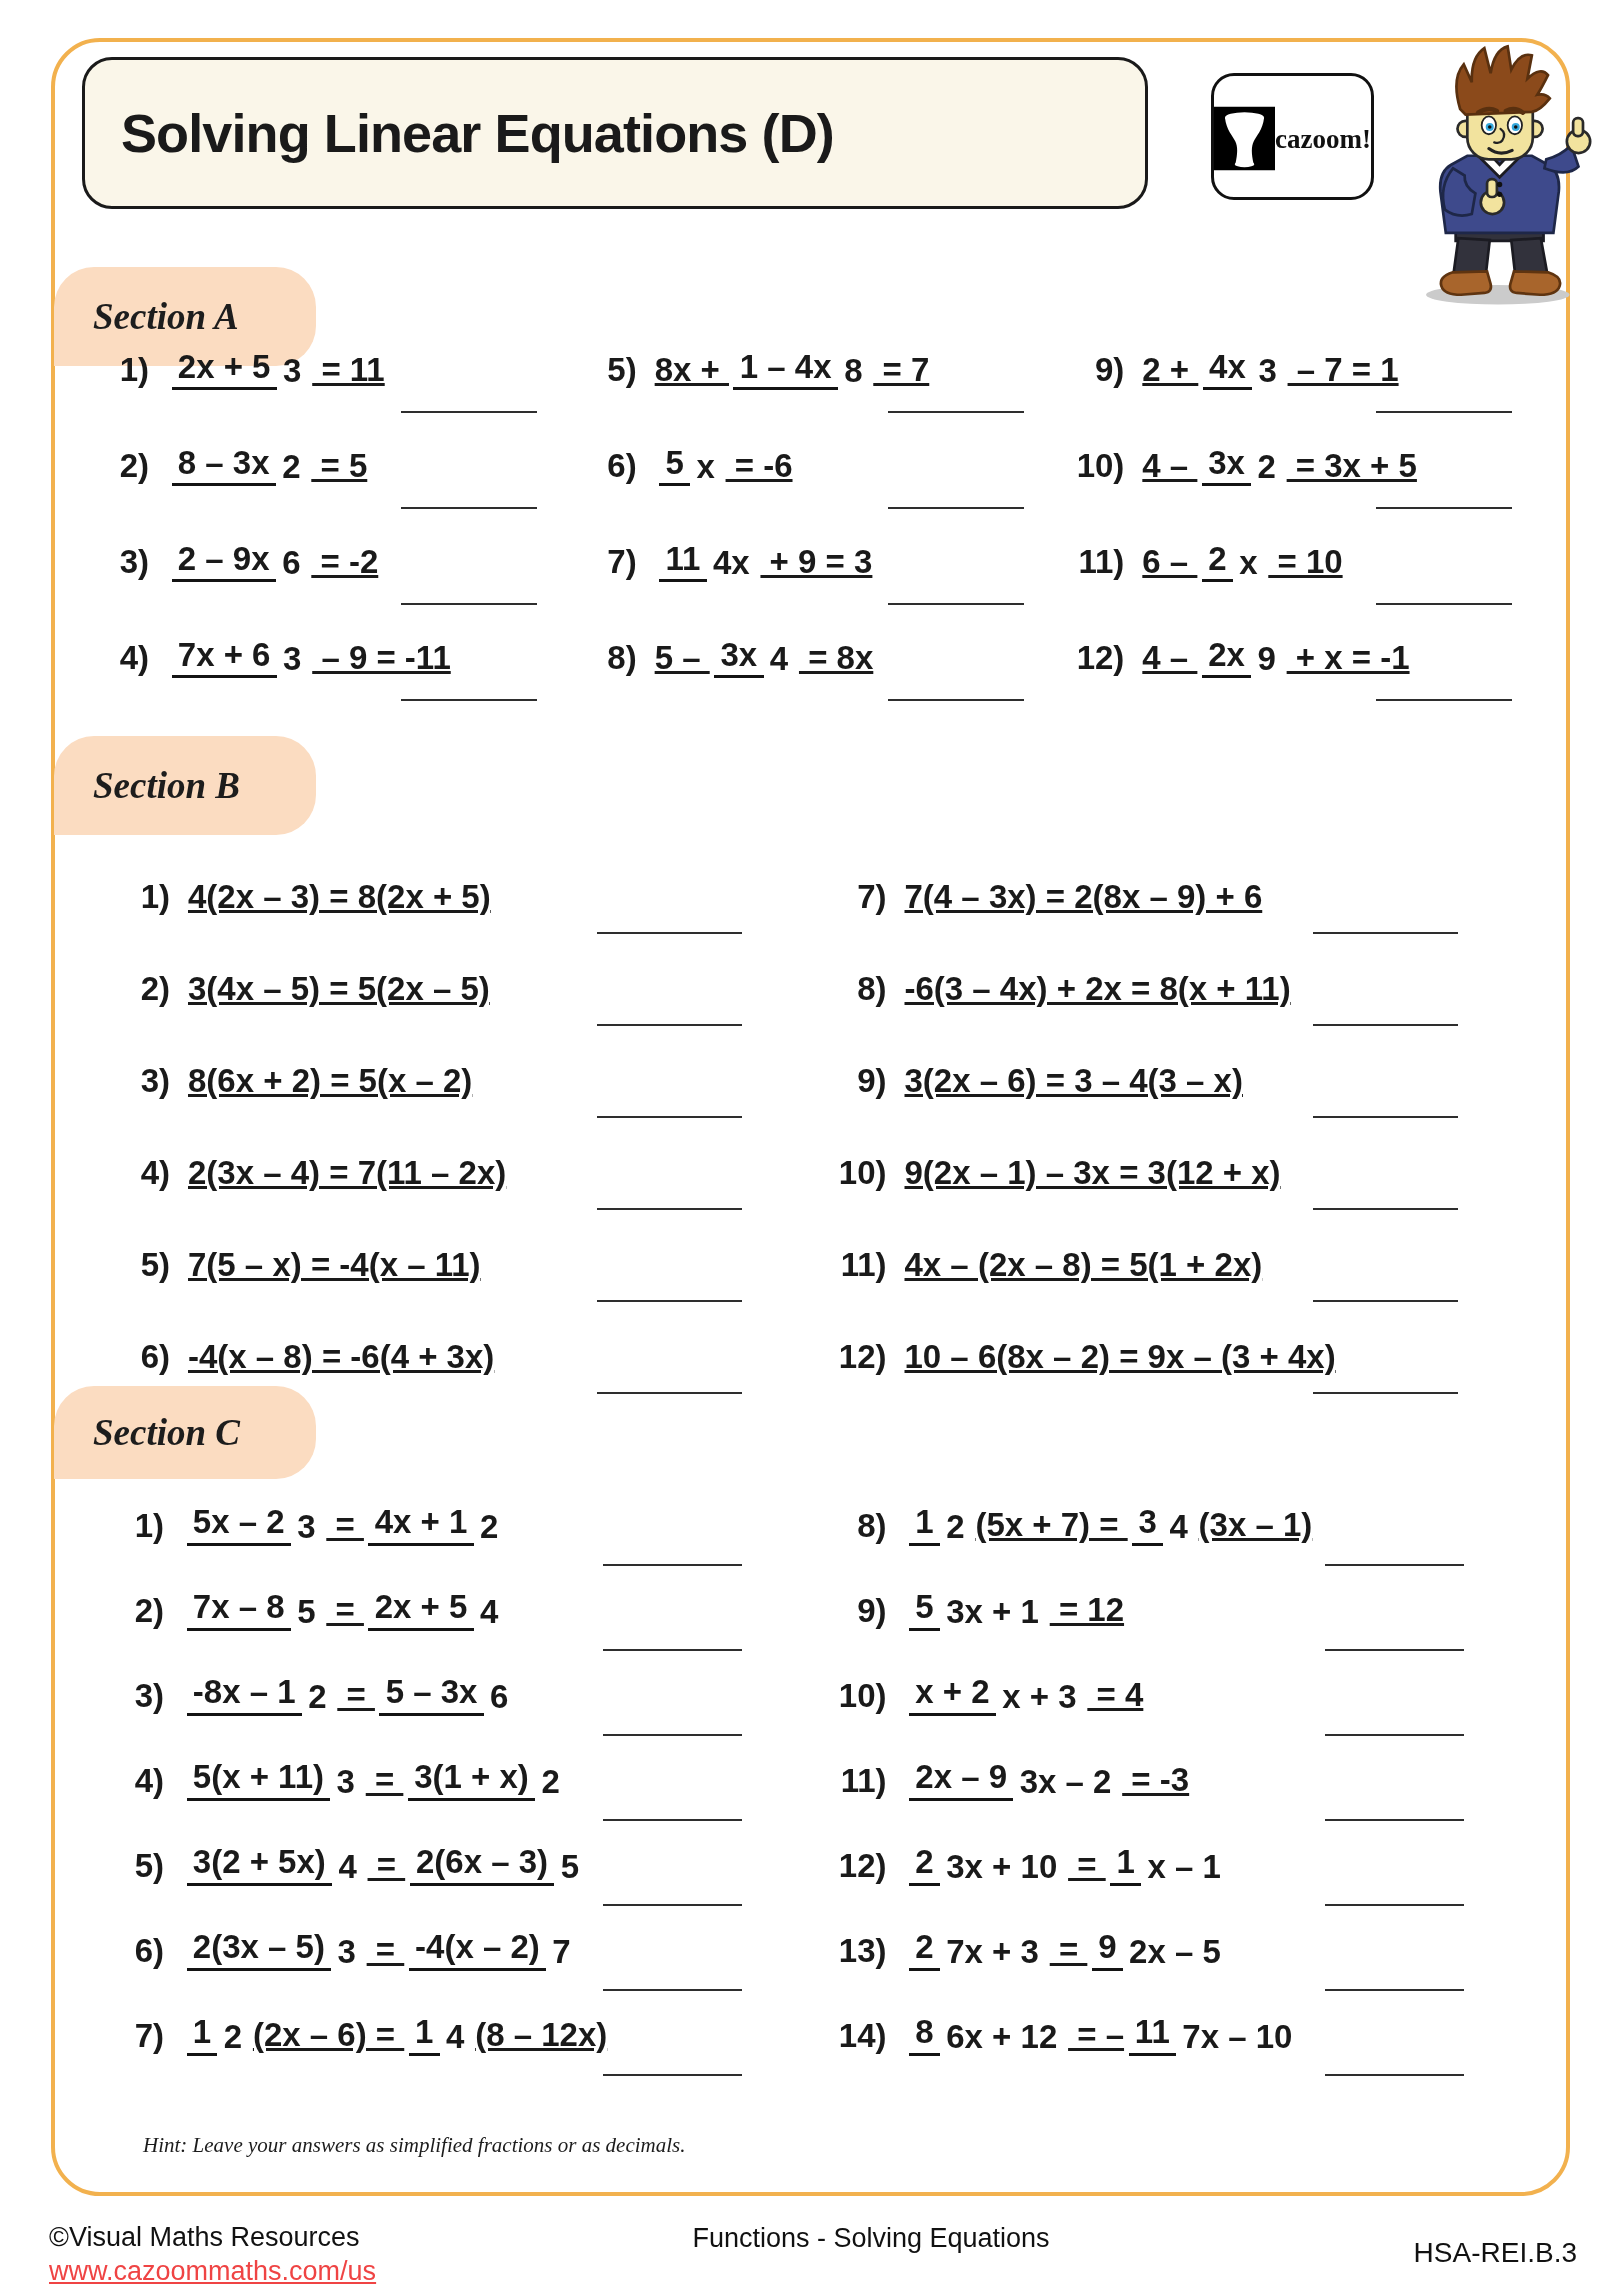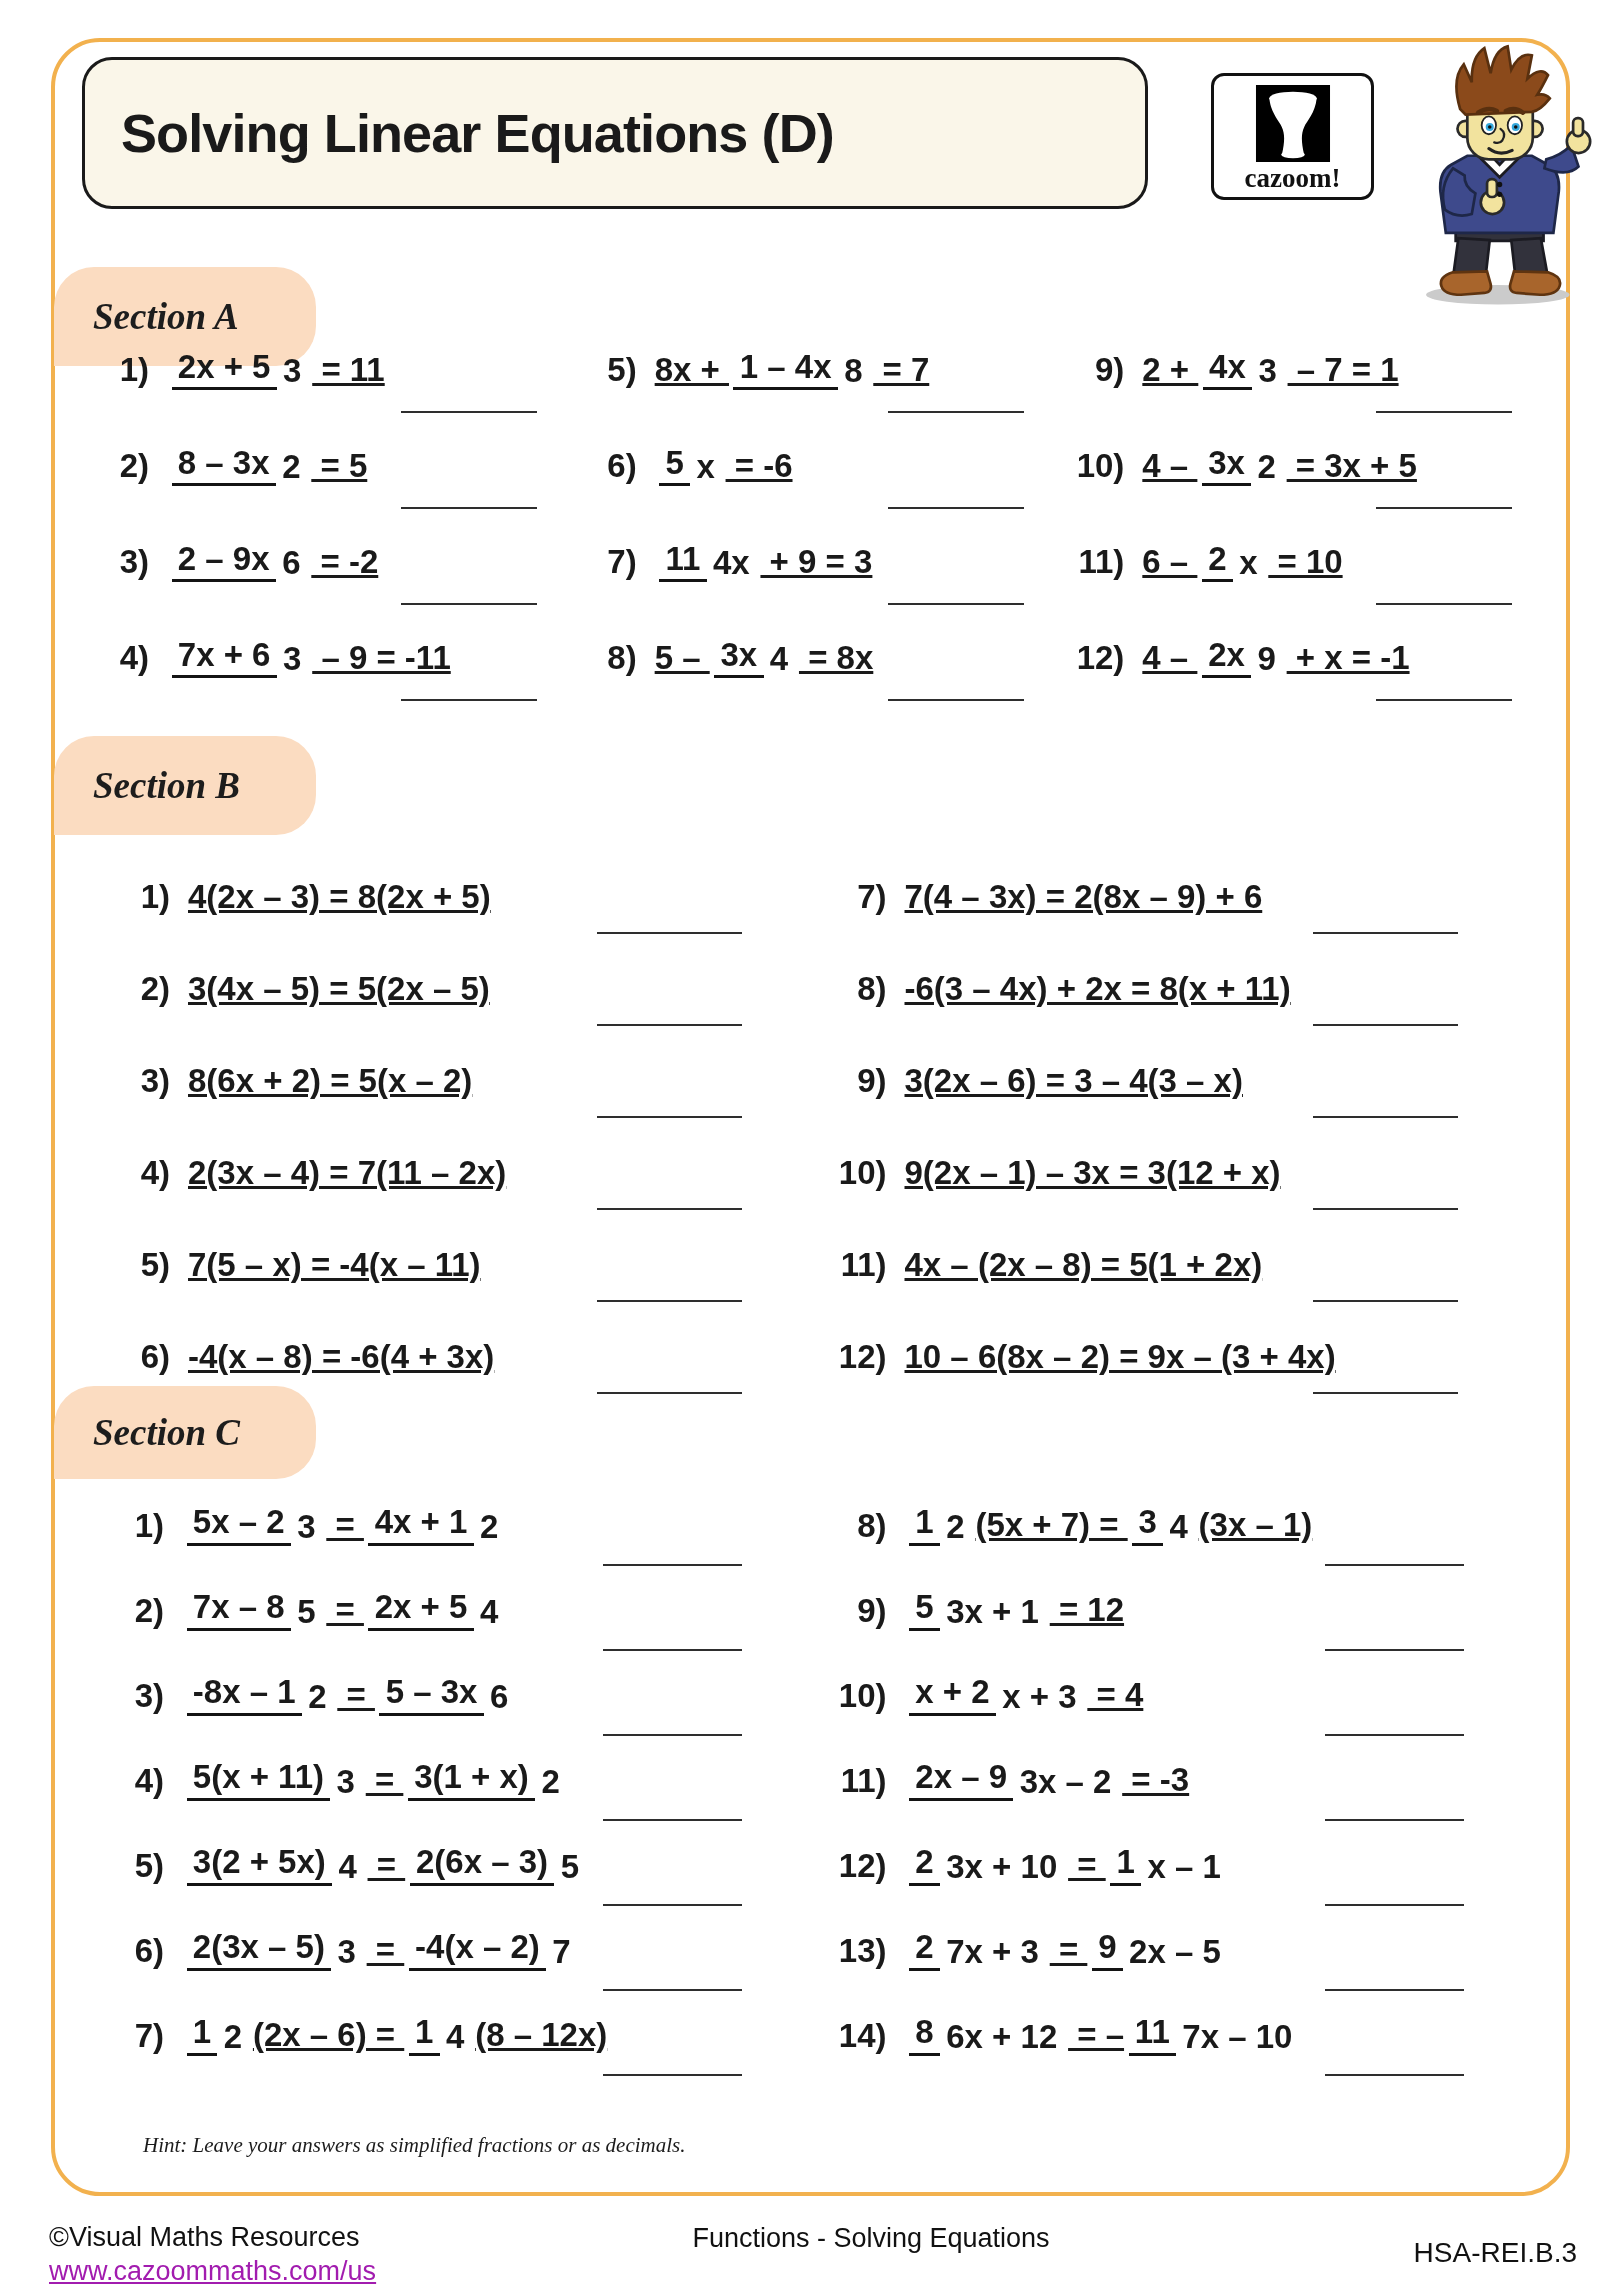--- a/index.html
+++ b/index.html
@@ -4,21 +4,21 @@
 <style>
   html,body{margin:0;padding:0;background:#ffffff;}
   *{box-sizing:border-box;}
   #page{position:relative;width:1622px;height:2293px;background:#fff;font-family:"Liberation Sans",sans-serif;color:#1a1a1a;overflow:hidden;padding-left:42px;}
 
   .frame{position:absolute;left:51px;top:38px;width:1519px;height:2158px;border:4.5px solid #F2B14E;border-radius:49px;}
 
   .title-box{position:absolute;left:82px;top:57px;width:1066px;height:152px;background:#FAF6E9;border:3.6px solid #1a1a1a;border-radius:30px;display:flex;align-items:center;padding-left:36px;}
   .title-box h1{margin:0;font-size:54px;font-weight:bold;letter-spacing:-0.9px;font-family:"Liberation Sans",sans-serif;}
 
-  .logo-box{position:absolute;left:1211px;top:73px;width:163px;height:127px;background:#fff;border:3.6px solid #111;border-radius:13px;display:flex;flex-direction:column;align-items:center;justify-content:center;padding-top:3.6px;}
+  .logo-box{position:absolute;left:1211px;top:73px;width:163px;height:127px;background:#fff;border:3.6px solid #111;border-radius:23px;display:flex;flex-direction:row;align-items:center;justify-content:center;padding-top:3.6px;}
   .logo-box .drum{width:82px;height:77px;}
   .logo-box .logo-word{font-family:"Liberation Serif",serif;font-weight:bold;font-size:27px;line-height:1;margin-top:2.7px;color:#111;}
 
   .mascot{position:absolute;left:1386px;top:41px;width:229px;height:269px;z-index:3;}
 
   .sec-header{position:absolute;left:54px;width:262px;height:99px;background:#FBDCC1;border-radius:40px 40px 40px 0;display:flex;align-items:center;padding-left:39px;}
   .sec-header .sec-label{font-family:"Liberation Serif",serif;font-style:italic;font-weight:bold;font-size:37px;color:#1d1d1d;}
   #secA-header{top:267px;}
   #secB-header{top:736px;}
   #secC-header{top:1386px;height:93px;}
@@ -37,21 +37,21 @@
   .frac .den{padding:2.7px 6.3px 0;line-height:1.05;text-align:center;}
   .ansline{position:absolute;border-bottom:2.7px solid #2e2e2e;}
   #gridA .ansline{right:36px;bottom:5.4px;width:136px;}
   #gridB .ansline{right:81px;bottom:9px;width:145px;}
   #gridC .ansline{right:81px;bottom:1.8px;width:139px;}
 
   .hint{position:absolute;left:143px;top:2133px;font-family:"Liberation Serif",serif;font-style:italic;font-size:21px;color:#1c1c1c;}
 
   .footer{position:absolute;left:49px;top:2221px;width:1528px;display:flex;justify-content:space-between;align-items:flex-start;font-size:27px;color:#111;}
   .footer .f-left{width:385px;line-height:1.25;}
-  .footer .f-left a{color:#a21caf;text-decoration:underline;}
+  .footer .f-left a{color:#ef4444;text-decoration:underline;}
   .footer .f-center{flex:1;text-align:center;line-height:1.3;}
   .footer .f-right{width:269px;text-align:right;padding-top:16px;font-size:28px;}
 </style>
 </head>
 <body>
 
 <div id="page">
 
   <div class="frame"></div>
 

